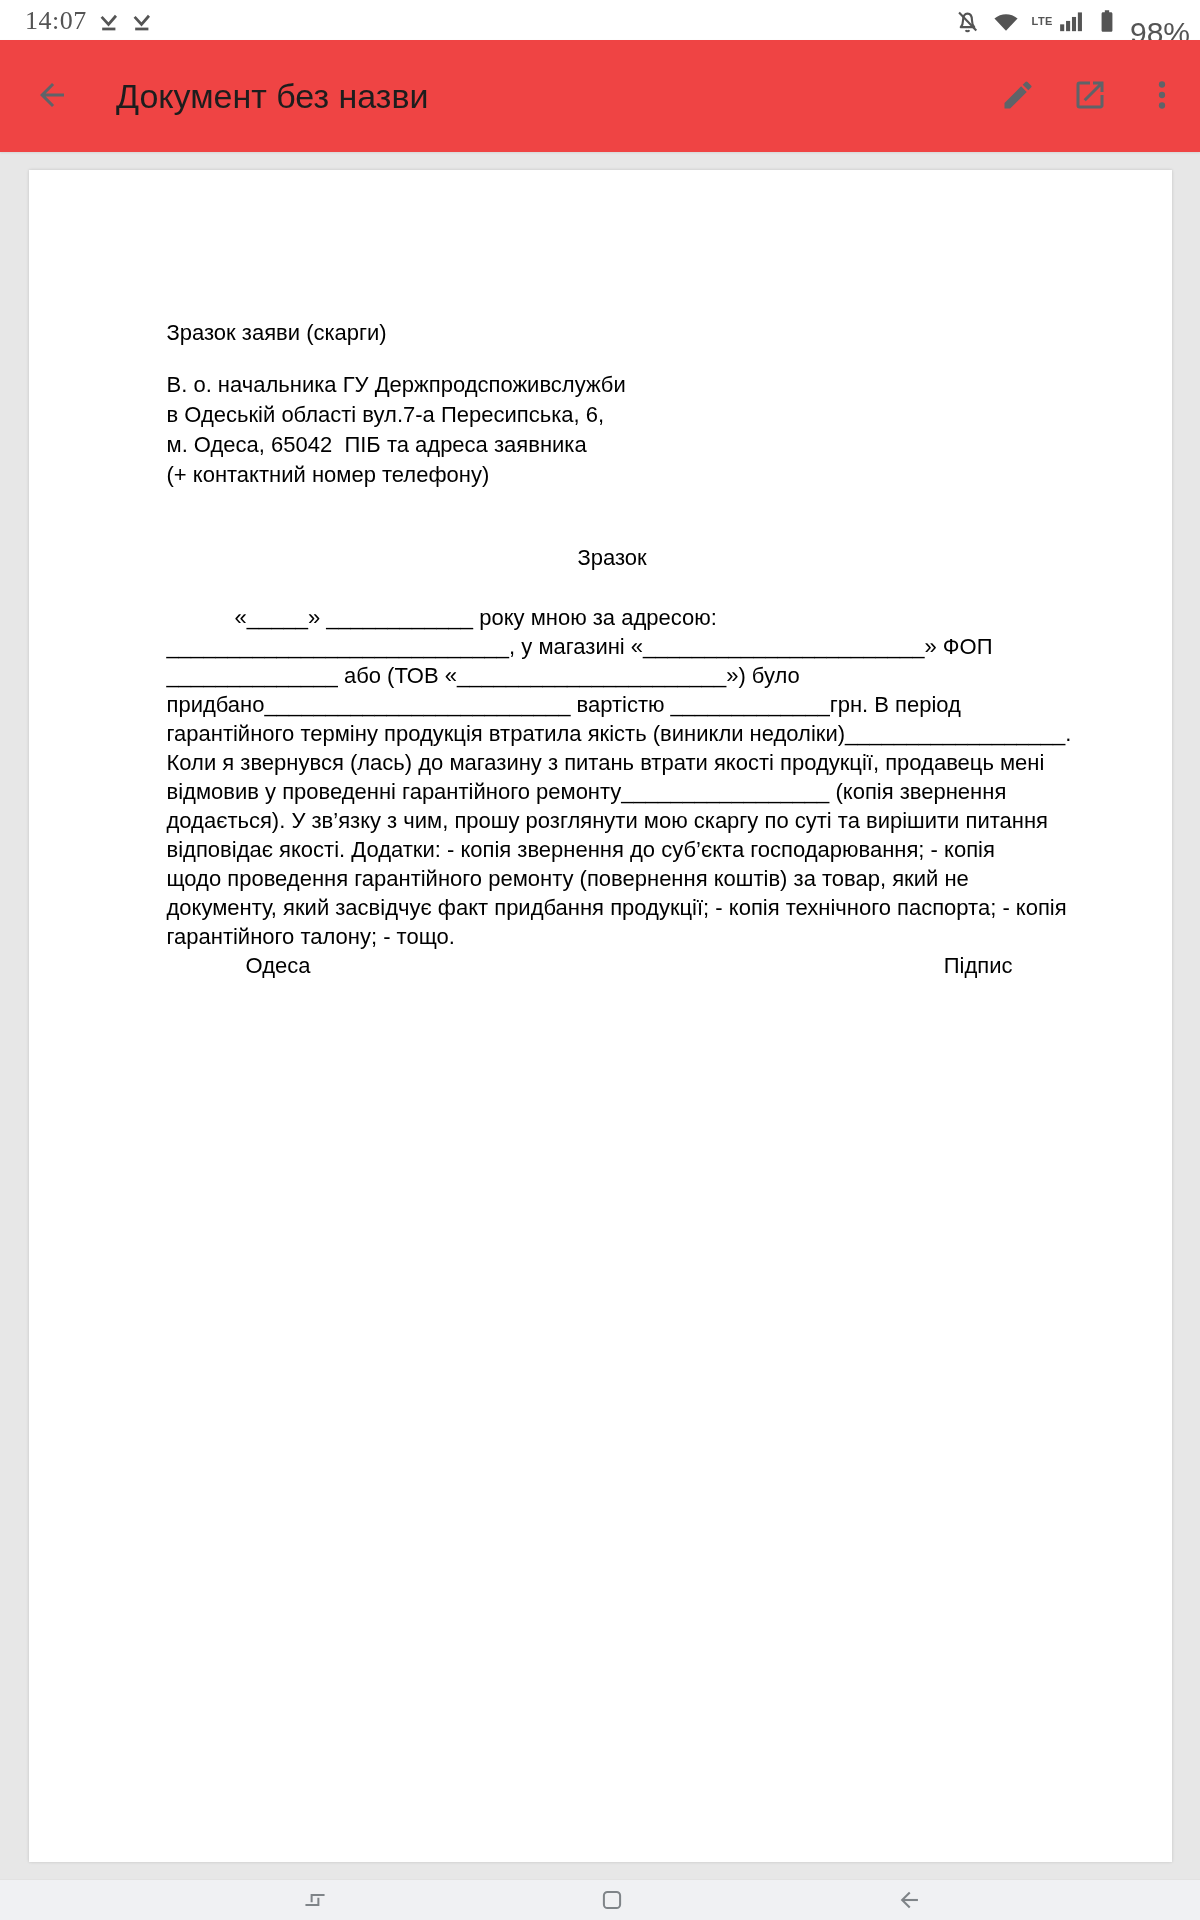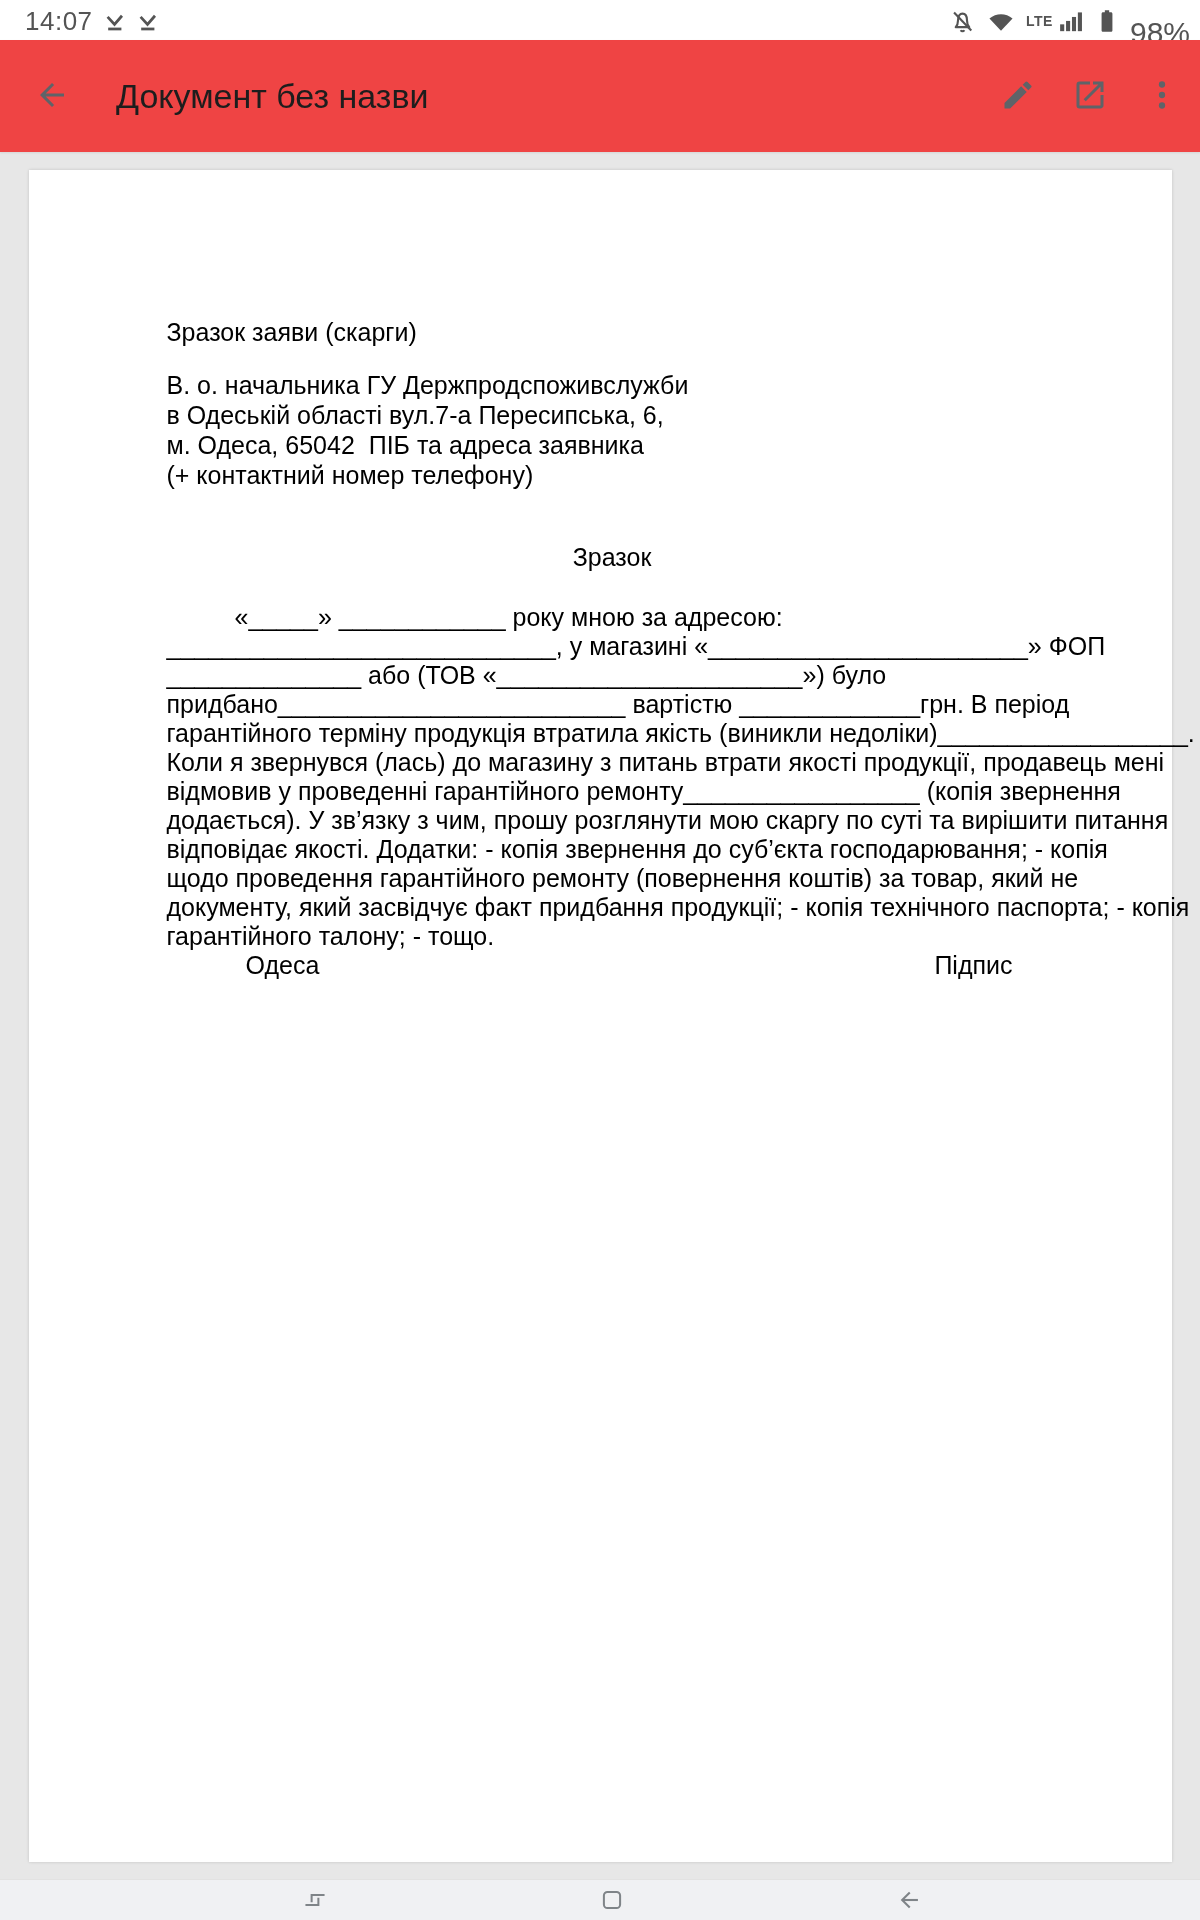--- a/index.html
+++ b/index.html
@@ -3,40 +3,40 @@
 <meta charset="utf-8">
 <style>
   html,body{margin:0;padding:0;background:#cfcfcf;}
   .screen{position:relative;width:1200px;height:1920px;background:#ffffff;overflow:hidden;
           font-family:"Liberation Sans",sans-serif;-webkit-font-smoothing:antialiased;}
 
   
   .status-bar{height:38px;display:flex;align-items:center;justify-content:space-between;
               padding:2px 10px 0 25px;color:#545454;}
   .sb-left,.sb-right{display:flex;align-items:center;gap:10px;}
-  .sb-time{font-size:26px;letter-spacing:.5px;}
+  .sb-time{font-size:26px;letter-spacing:.5px;font-family:Liberation Serif, serif;}
   .sb-pct{font-size:30px;margin-top:24px;}
-  .sb-lte{font-size:14px;font-weight:700;letter-spacing:.5px;margin-right:-4px;}
+  .sb-lte{font-size:11px;font-weight:700;letter-spacing:.5px;margin-right:-4px;}
   .sb-icon{display:inline-flex;align-items:center;}
   .sb-icon svg{display:block;}
 
   
   .app-bar{height:112px;display:flex;align-items:center;padding:0 14px 0 28px;background:#ef4444;
            box-shadow:0 1px 2px rgba(0,0,0,.08);position:relative;z-index:2;}
   .icon-btn{background:none;border:0;padding:0;width:48px;height:48px;display:flex;
             align-items:center;justify-content:center;cursor:pointer;color:#5f6368;}
   .app-title{font-size:34px;font-weight:400;color:#1d1d1d;margin:0 0 0 40px;flex:0 1 auto;
              white-space:nowrap;overflow:hidden;text-overflow:ellipsis;}
   .app-actions{margin-left:auto;display:flex;align-items:center;gap:24px;}
 
   
   .canvas{position:absolute;top:150px;bottom:40px;left:0;right:0;background:#e7e7e7;overflow:hidden;}
   .doc-page{box-sizing:border-box;width:1143px;height:1692px;margin:20px auto 0;background:#ffffff;
             box-shadow:0 0 3px rgba(0,0,0,.16);padding:148px 114px 0 138px;
-            font-size:25px;color:#000;}
+            font-size:22px;color:#000;}
   .doc-line{line-height:29px;white-space:pre;}
   .recipient{margin-top:23px;text-align:left;}
   .recipient .doc-line{line-height:30px;}
   .skarga{margin-top:53px;text-align:center;}
   .body-block{margin-top:31px;}
   .body-block .doc-line:first-child{text-indent:68px;}
   .footer-line{display:flex;justify-content:space-between;line-height:29px;
                padding:0 45px 0 79px;white-space:pre;}
 
   

